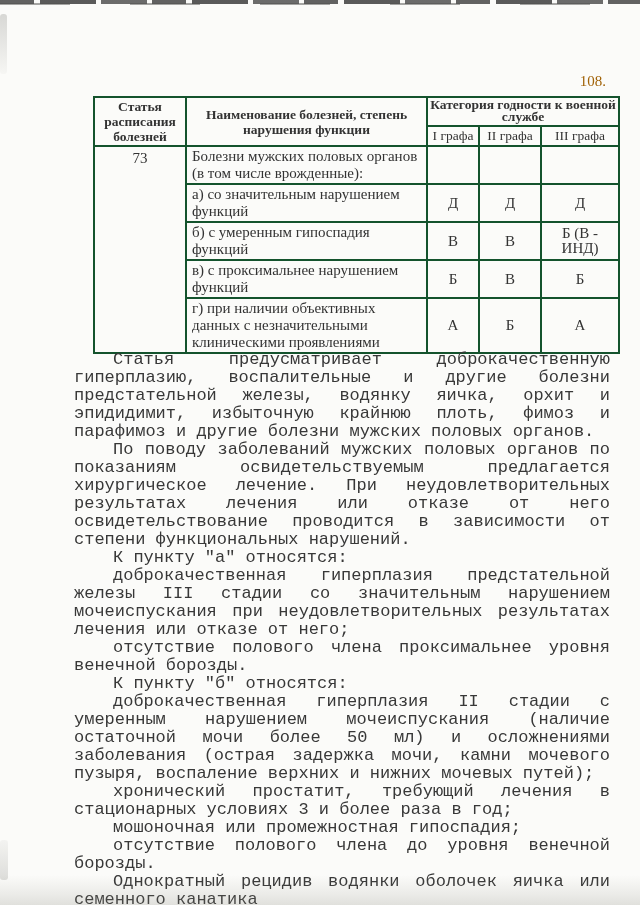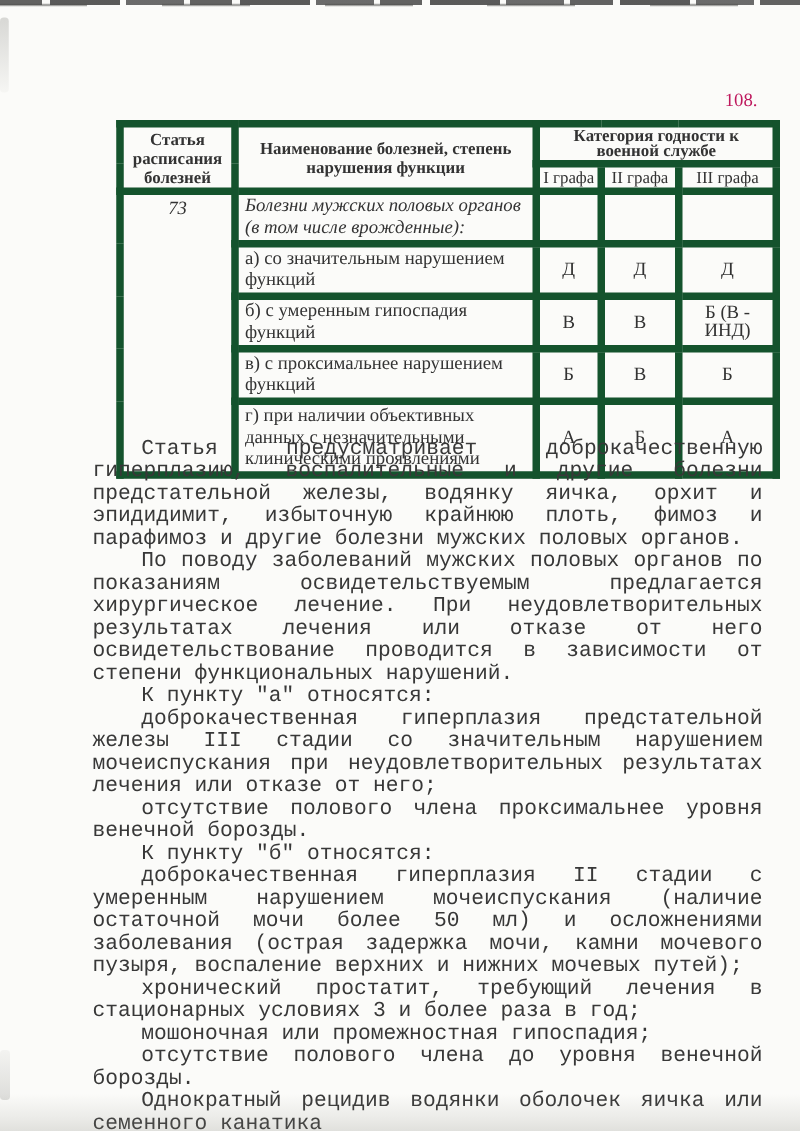--- a/index.html
+++ b/index.html
@@ -37,30 +37,30 @@
     border-radius:3px;
   }
   .scan-bottom {
     position:absolute; left:0; bottom:0; width:640px; height:30px;
     background:linear-gradient(to bottom,
       rgba(138,138,128,0) 0%, rgba(138,138,128,.14) 65%, rgba(128,128,118,.22) 100%);
   }
   
   .page-number {
     position:absolute; top:73px; right:34px;
-    font-size:15px; color:#be185d;
+    font-size:15px; color:#a16207;
   }
   
   table.schedule {
     position:absolute; left:93px; top:96px; width:525px;
     border-collapse:collapse; table-layout:fixed;
     color:#333;
   }
   table.schedule td {
-    border:6px solid #14532d; overflow:hidden;
+    border:2px solid #14532d; overflow:hidden;
   }
   .hdr {
     font-weight:700; text-align:center; vertical-align:middle;
     font-size:13.5px; line-height:15px; padding:1px 2px;
   }
   .cat { line-height:12.5px; height:26px; padding:0 2px; }
   tr.sub-row { height:20px; }
   .sub {
     font-weight:400; text-align:center; vertical-align:middle;
     font-size:13.5px; padding:0;
@@ -70,21 +70,21 @@
     font-size:15px; padding-top:3px;
   }
   .nm {
     text-align:left; vertical-align:top;
     font-size:15px; line-height:17px; padding:1px 3px 1px 5px;margin-left:46px;
   }
   .vl {
     text-align:center; vertical-align:middle;
     font-size:15px; line-height:15px; padding:0 2px;
   }
-  tr.r0 { height:36px;font-style:italic; }
+  tr.r0 { height:36px; }
   tr.r1 { height:32px; }
   tr.r2 { height:37px; }
   tr.r3 { height:35px; }
   tr.r4 { height:50px; }
   
   .body-text {
     position:absolute; left:74px; top:351px; width:536px;
     font-size:17px; line-height:18px; text-align:justify;
     color:#383838;
     font-family:Liberation Mono, monospace;

